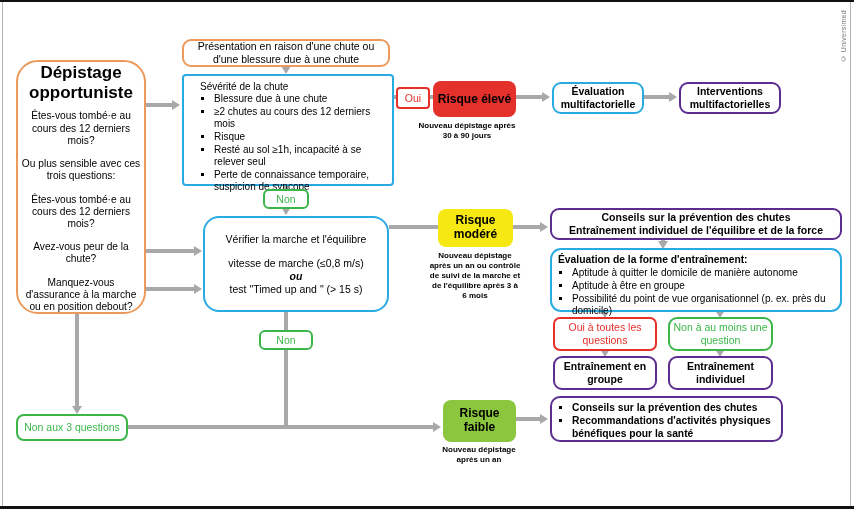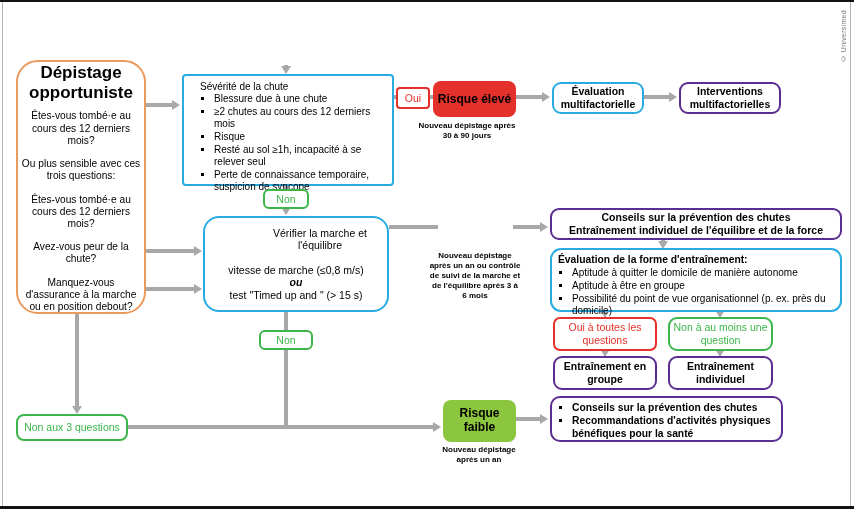--- a/index.html
+++ b/index.html
@@ -44,21 +44,21 @@
   .listbox li{margin:0 0 1px 0;}
   #severity-box{font-size:10px; padding:5px 2px 4px 16px;}
   #training-box{font-size:10px; padding:4px 3px 3px 6px; border-radius:11px;}
   #training-box .ttl{font-weight:bold; font-size:10.3px; margin-bottom:1px;}
   #low-advice-box{font-size:10.3px; font-weight:bold; padding:4px 4px 3px 6px; border-radius:10px;}
   #screening-box{padding:6px 2px; font-size:10.2px;}
   #screening-box .ttl{font-weight:bold; font-size:17px; margin:2px 0 7px 0;}
   #screening-box p{margin:0 0 11px 0;}
   #screening-box p:last-child{margin:0;}
   #gait-box{border-radius:16px; padding:4px;}
-  #gait-box .sp{margin-bottom:12px;margin-left:48px;}
+  #gait-box .sp{margin-bottom:12px;}
   #gait-box .ou{font-style:italic; font-weight:bold;}
   .copyright{
     position:absolute; left:840px; top:8px; font-size:7px; color:#777;
     writing-mode:vertical-rl; transform:rotate(180deg); letter-spacing:.3px; z-index:3;
   }
 </style>
 </head>
 <body>
 
 <div id="canvas">
@@ -110,20 +110,23 @@
 
   <div id="screening-box" class="box col b-orange" style="left:16px;top:58px;width:130px;height:254px;border-radius:22px;">
     <div class="ttl">Dépistage opportuniste</div>
     <p>Êtes-vous tombé·e au cours des 12 derniers mois?</p>
     <p>Ou plus sensible avec ces trois questions:</p>
     <p>Êtes-vous tombé·e au cours des 12 derniers mois?</p>
     <p>Avez-vous peur de la chute?</p>
     <p>Manquez-vous d'assurance à la marche ou en position debout?</p>
   </div>
 
+  <div class="box b-orange" style="left:182px;top:37px;width:208px;height:28px;padding:0 3px;">
+    <span>Présentation en raison d'une chute ou d'une blessure due à une chute</span>
+  </div>
 
   <div id="severity-box" class="box col listbox b-cyan" style="left:182px;top:72px;width:212px;height:112px;border-radius:4px;">
     <div>Sévérité de la chute</div>
     <ul>
       <li>Blessure due à une chute</li>
       <li>≥2 chutes au cours des 12 derniers mois</li>
       <li>Risque</li>
       <li>Resté au sol ≥1h, incapacité à se relever seul</li>
       <li>Perte de connaissance temporaire, suspicion de syncope</li>
     </ul>
@@ -150,20 +153,23 @@
     <span>Non</span>
   </div>
 
   <div id="gait-box" class="box col b-cyan" style="left:203px;top:214px;width:186px;height:96px;">
     <div class="sp">Vérifier la marche et l'équilibre</div>
     <div>vitesse de marche (≤0,8 m/s)</div>
     <div class="ou">ou</div>
     <div>test "Timed up and " (&gt; 15 s)</div>
   </div>
 
+  <div class="box fill-yellow" style="left:438px;top:207px;width:75px;height:38px;padding:0 8px;">
+    <span>Risque modéré</span>
+  </div>
   <div class="note" style="left:429px;top:249px;width:92px;">Nouveau dépistage après un an ou contrôle de suivi de la marche et de l'équilibre après 3 à 6 mois</div>
 
   <div class="box col bold b-purple" style="left:550px;top:206px;width:292px;height:32px;">
     <div>Conseils sur la prévention des chutes</div>
     <div>Entraînement individuel de l'équilibre et de la force</div>
   </div>
 
   <div id="training-box" class="box col listbox b-cyan" style="left:550px;top:246px;width:292px;height:64px;">
     <div class="ttl">Évaluation de la forme d'entraînement:</div>
     <ul>

